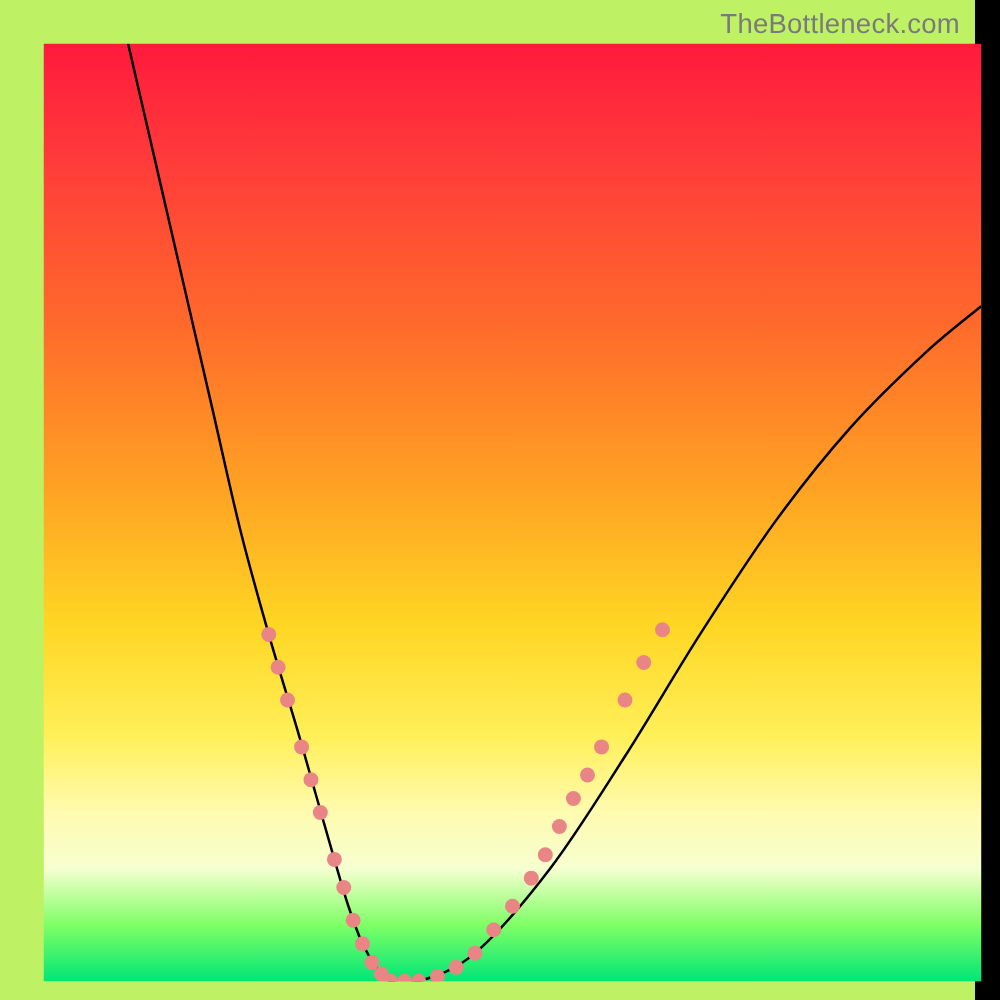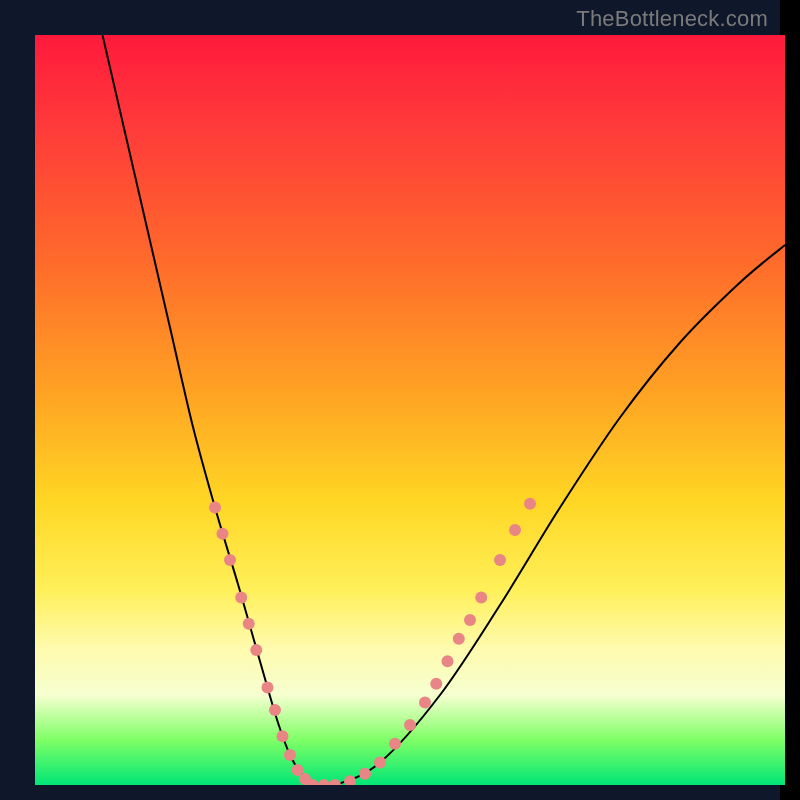--- a/index.html
+++ b/index.html
@@ -8,21 +8,21 @@
     width: 800px;
     height: 800px;
     overflow: hidden;
     background: #000;
     font-family: Arial, Helvetica, sans-serif;
   }
   .stage {
     position: relative;
     width: 780px;
     height: 800px;
-    background: #0f172a;
+    background: #bef264;
   }
   .plot {
     position: absolute;
     left: 35px;
     top: 35px;
     width: 750px;
     height: 750px;
     
     background: linear-gradient(
       to bottom,

